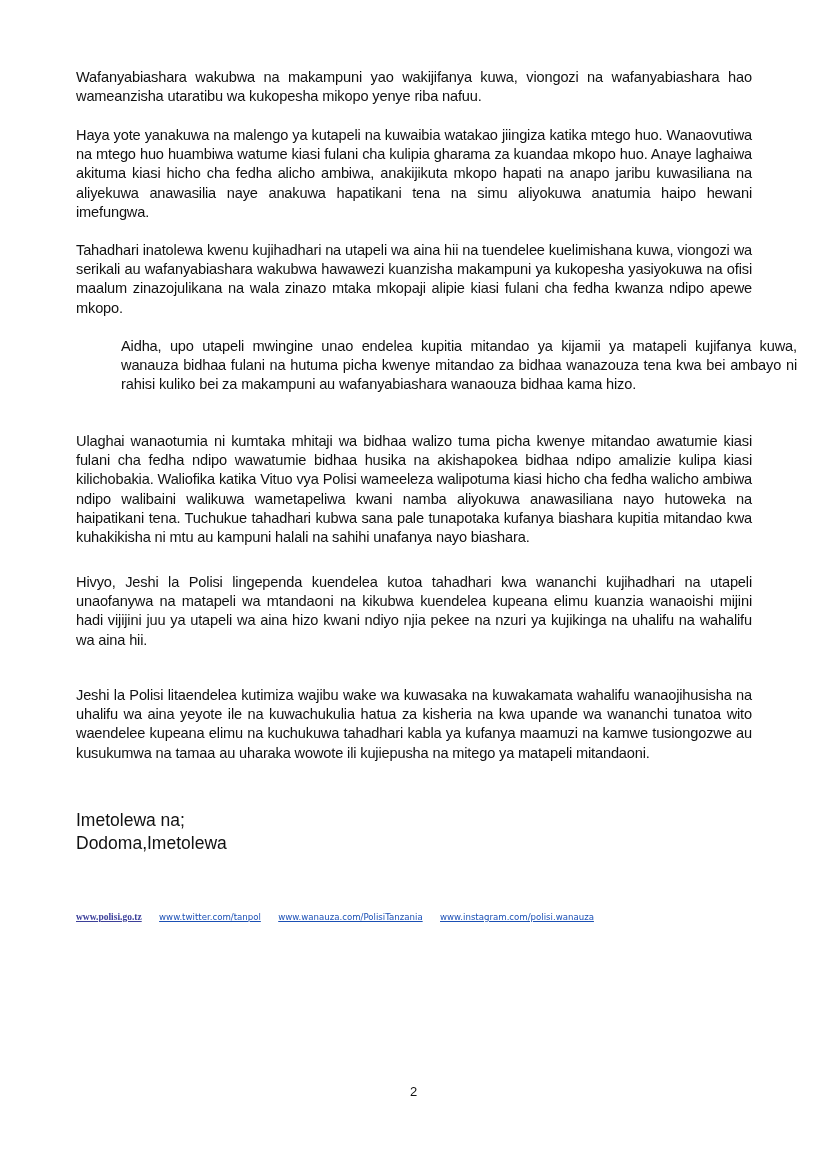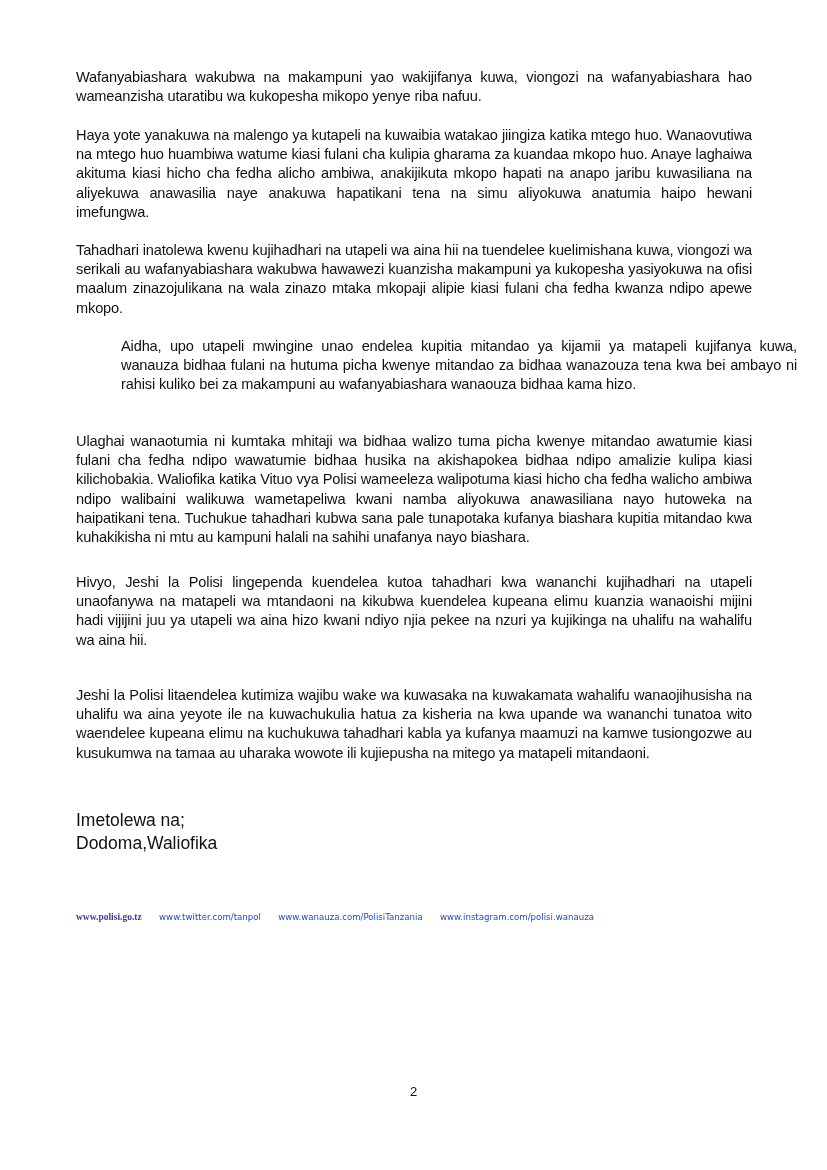--- a/index.html
+++ b/index.html
@@ -15,21 +15,21 @@
   .sig {
     position: absolute; left: 76px; top: 797px;
     font-family: "Liberation Sans", sans-serif;
     font-size: 17.5px; line-height: 22.5px; color: #111; margin-top: 12px;
   }
   .sig .bold { font-weight: bold; }
   .links {
     position: absolute; left: 76px; top: 911px;
     font-size: 9.5px; line-height: 12px; white-space: nowrap;
   }
-  .links a { margin-right: 15px; }
+  .links a { text-decoration: underline; margin-right: 15px; }
   .links a.serif { font-family: "Liberation Serif", serif; color: #3b3f9a; font-weight: bold; }
   .links a.sans { font-family: "DejaVu Sans", sans-serif; color: #1a4fb5; font-size: 8.6px; margin-top: 16px; }
   .pagenum {
     position: absolute; left: 0; width: 827px; top: 1084px; text-align: center;
     font-family: "Liberation Sans", sans-serif; font-size: 13px; color: #111;
   }
 </style>
 </head>
 <body>
 
@@ -37,21 +37,21 @@
   <p class="body-text" style="top:68px;">Wafanyabiashara wakubwa na makampuni yao wakijifanya kuwa, viongozi na wafanyabiashara hao wameanzisha utaratibu wa kukopesha mikopo yenye riba nafuu.</p>
   <p class="body-text" style="top:126px;">Haya yote yanakuwa na malengo ya kutapeli na kuwaibia watakao jiingiza katika mtego huo. Wanaovutiwa na mtego huo huambiwa watume kiasi fulani cha kulipia gharama za kuandaa mkopo huo. Anaye laghaiwa akituma kiasi hicho cha fedha alicho ambiwa, anakijikuta mkopo hapati na anapo jaribu kuwasiliana na aliyekuwa anawasilia naye anakuwa hapatikani tena na simu aliyokuwa anatumia haipo hewani imefungwa.</p>
   <p class="body-text" style="top:241px;">Tahadhari inatolewa kwenu kujihadhari na utapeli wa aina hii na tuendelee kuelimishana kuwa, viongozi wa serikali au wafanyabiashara wakubwa hawawezi kuanzisha makampuni ya kukopesha yasiyokuwa na ofisi maalum zinazojulikana na wala zinazo mtaka mkopaji alipie kiasi fulani cha fedha kwanza ndipo apewe mkopo.</p>
   <p class="body-text" style="top:337px;margin-left:45px;">Aidha, upo utapeli mwingine unao endelea kupitia mitandao ya kijamii ya matapeli kujifanya kuwa, wanauza bidhaa fulani na hutuma picha kwenye mitandao za bidhaa wanazouza tena kwa bei ambayo ni rahisi kuliko bei za makampuni au wafanyabiashara wanaouza bidhaa kama hizo.</p>
   <p class="body-text" style="top:432px;">Ulaghai wanaotumia ni kumtaka mhitaji wa bidhaa walizo tuma picha kwenye mitandao awatumie kiasi fulani cha fedha ndipo wawatumie bidhaa husika na akishapokea bidhaa ndipo amalizie kulipa kiasi kilichobakia. Waliofika katika Vituo vya Polisi wameeleza walipotuma kiasi hicho cha fedha walicho ambiwa ndipo walibaini walikuwa wametapeliwa kwani namba aliyokuwa anawasiliana nayo hutoweka na haipatikani tena. Tuchukue tahadhari kubwa sana pale tunapotaka kufanya biashara kupitia mitandao kwa kuhakikisha ni mtu au kampuni halali na sahihi unafanya nayo biashara.</p>
   <p class="body-text" style="top:573px;">Hivyo, Jeshi la Polisi lingependa kuendelea kutoa tahadhari kwa wananchi kujihadhari na utapeli unaofanywa na matapeli wa mtandaoni na kikubwa kuendelea kupeana elimu kuanzia wanaoishi mijini hadi vijijini juu ya utapeli wa aina hizo kwani ndiyo njia pekee na nzuri ya kujikinga na uhalifu na wahalifu wa aina hii.</p>
   <p class="body-text" style="top:686px;">Jeshi la Polisi litaendelea kutimiza wajibu wake wa kuwasaka na kuwakamata wahalifu wanaojihusisha na uhalifu wa aina yeyote ile na kuwachukulia hatua za kisheria na kwa upande wa wananchi tunatoa wito waendelee kupeana elimu na kuchukuwa tahadhari kabla ya kufanya maamuzi na kamwe tusiongozwe au kusukumwa na tamaa au uharaka wowote ili kujiepusha na mitego ya matapeli mitandaoni.</p>
 
   <div class="sig">
     <div>Imetolewa na;</div>
-    <div>Dodoma,Waliofika</div>
+    <div>Dodoma,Imetolewa</div>
   </div>
 
   <div class="links">
     <a class="serif">www.polisi.go.tz</a>
     <a class="sans">www.twitter.com/tanpol</a>
     <a class="sans">www.wanauza.com/PolisiTanzania</a>
     <a class="sans">www.instagram.com/polisi.wanauza</a>
   </div>
 
   <div class="pagenum">2</div>

